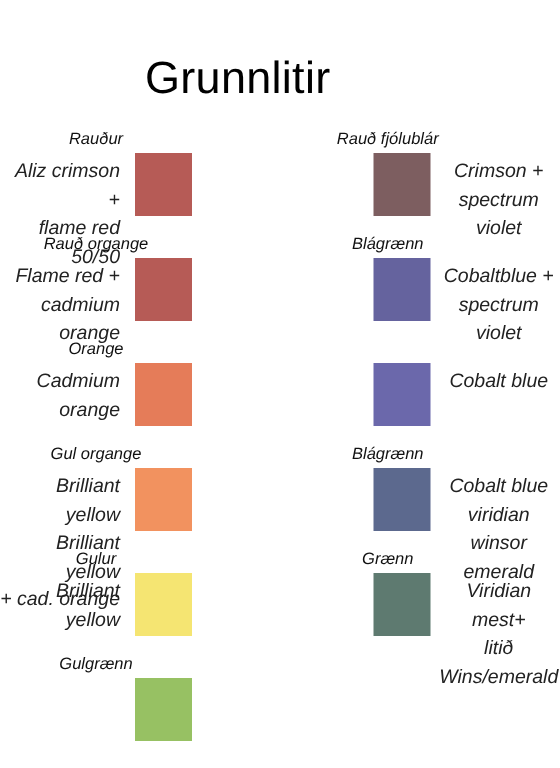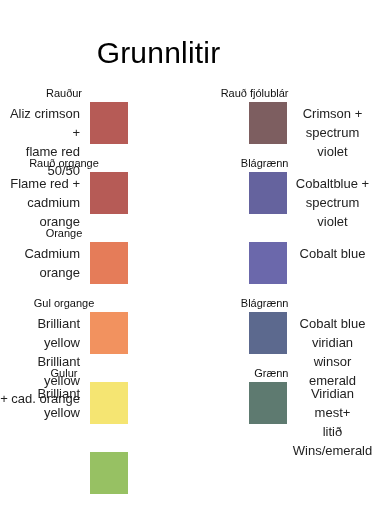--- a/index.html
+++ b/index.html
@@ -40,20 +40,21 @@
     flex-direction: row;
   }
   .col {
     width: 186.5px;
     display: flex;
     flex-direction: column;
   }
   .entry {
     height: 70px;
     position: relative;
+    font-style: italic;
   }
   .entry-heading {
     font-size: 11px;
     font-weight: 400;
     color: #111111;
     line-height: 1;
     margin: 0;
     position: absolute;
     top: 0;
   }
@@ -82,23 +83,23 @@
     left: 90px;
   }
   .col-left .recipe {
     left: 0;
     width: 80px;
     text-align: right;
   }
 
   
   .col-right .entry-heading {
-    left: 22px;
+    left: 32px;
     width: 80px;
-    text-align: right;
+    text-align: center;
   }
   .col-right .swatch {
     left: 62px;
   }
   .col-right .recipe {
     left: 106px;
     width: 80px;
     text-align: center;
   }
 </style>
@@ -143,20 +144,21 @@
 + cad. orange</div>
       </div>
 
       <div class="entry">
         <div class="entry-heading">Gulur</div>
         <div class="swatch" style="background:#f5e572"></div>
         <div class="recipe">Brilliant yellow</div>
       </div>
 
       <div class="entry">
+        <div class="entry-heading">Gulgrænn</div>
         <div class="swatch" style="background:#97c163"></div>
       </div>
 
     </div>
 
     <div class="col col-right">
 
       <div class="entry">
         <div class="entry-heading">Rauð fjólublár</div>
         <div class="swatch" style="background:#7d5e60"></div>

